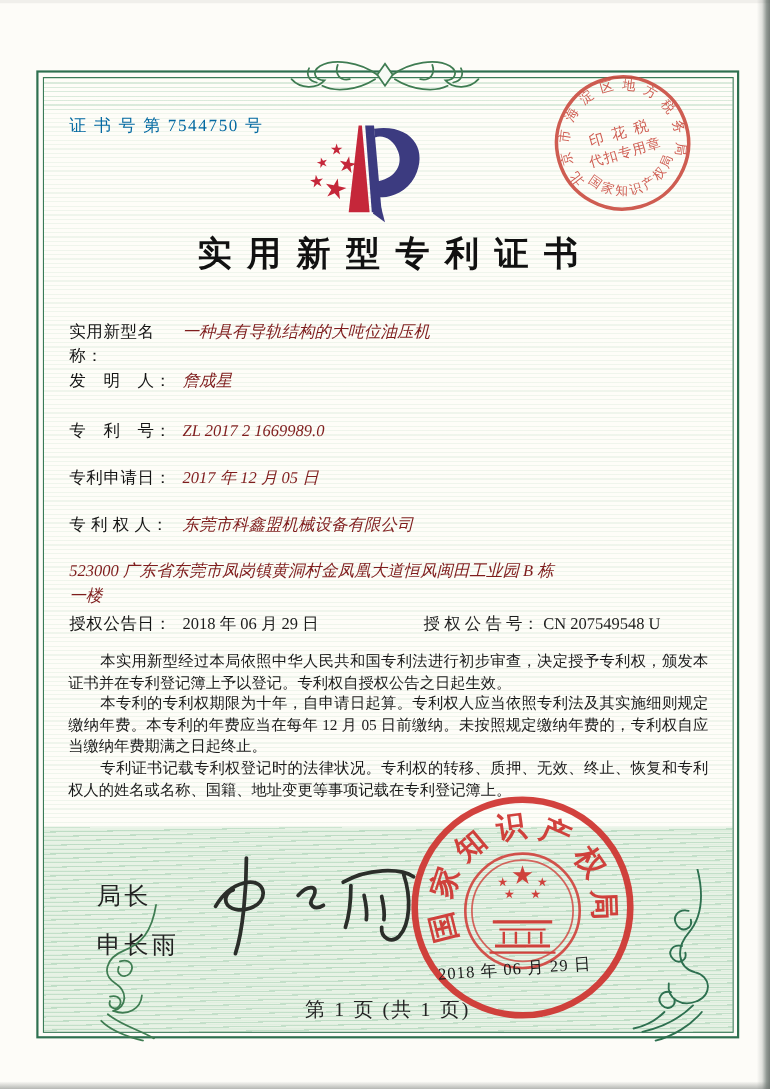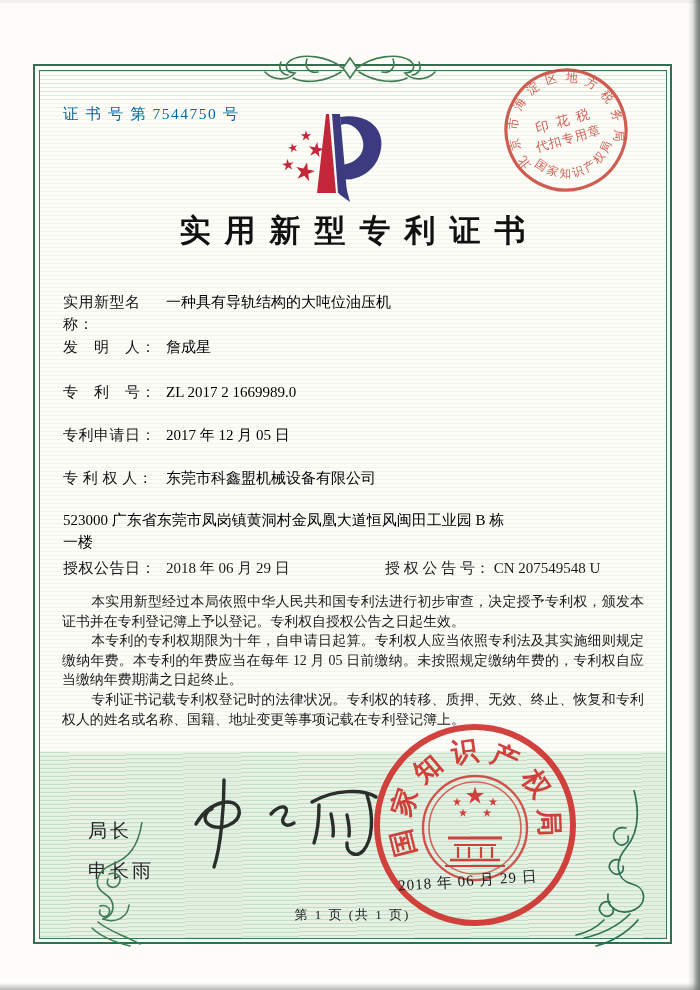--- a/index.html
+++ b/index.html
@@ -36,45 +36,45 @@
   .cert-no { position:absolute; left:63px; top:104px; font-size:15.5px; letter-spacing:1.5px; color:#0369a1; }
 
   .logo { position:absolute; left:276px; top:108px; }
 
   .title { position:absolute; left:33px; width:639px; top:210px; text-align:center;
     font-size:31px; font-weight:bold; letter-spacing:14px; text-indent:14px; color:#111; }
 
   .fields { position:absolute; left:63px; top:292px; width:585px; font-size:15px; }
   .frow { position:absolute; display:flex; left:0; width:585px; line-height:1.45; }
   .frow .lbl { flex:0 0 103px; letter-spacing:.5px; color:#141414; }
-  .frow .val { flex:1; max-width:452px; color:#000000; }
+  .frow .val { flex:1; max-width:452px; color:#7f1d1d;font-style:italic; }
   .r0{top:0px}.r1{top:45px}.r2{top:90px}.r3{top:133px}.r4{top:176px}.r5{top:218px}
   .grant-row { position:absolute; top:266px; left:0; width:585px; }
   .grant-no { position:absolute; left:322px; top:0; white-space:nowrap; }
 
   .paras { position:absolute; left:62px; top:592px; width:582px;
     font-size:13.9px; line-height:19.6px; text-align:justify; color:#191919; }
   .paras p { text-indent:2.1em; margin:0; }
 
-  .officer { position:absolute; left:88px; top:800px; font-size:19px; letter-spacing:3px; color:#222;
-    font-family:"Liberation Sans","DejaVu Sans",sans-serif;margin-top:18px; }
+  .officer { position:absolute; left:88px; top:800px; font-size:22px; letter-spacing:3px; color:#222;
+    font-family:"Liberation Sans","DejaVu Sans",sans-serif; }
   .officer div { margin-bottom:14px; }
 
   .signature { position:absolute; left:168px; top:770px; }
 
   .seal { position:absolute; left:368px; top:718px; opacity:.93; }
   .seal text { font-family:"Liberation Serif","DejaVu Serif",serif; font-weight:bold; }
   .seal-date { position:absolute; left:398px; top:870px; width:190px; font-size:15px;
     color:#1a1a1a; letter-spacing:1px; transform:rotate(-4deg); }
 
   .tax-stamp { position:absolute; left:491px; top:55px; transform:rotate(-16deg); opacity:.88; }
   .tax-stamp text { font-family:"Liberation Serif","DejaVu Serif",serif; }
 
   .footer { position:absolute; left:33px; width:639px; top:906px; text-align:center;
-    font-size:13px; letter-spacing:2px; color:#222; }
+    font-size:18px; letter-spacing:2px; color:#222; }
 
   .ornament-top { position:absolute; left:245px; top:50px; }
   .flourish-left { position:absolute; left:78px; top:822px; }
   .flourish-right { position:absolute; left:568px; top:790px; }
 </style>
 </head>
 <body>
 
 <div class="paper">
 

